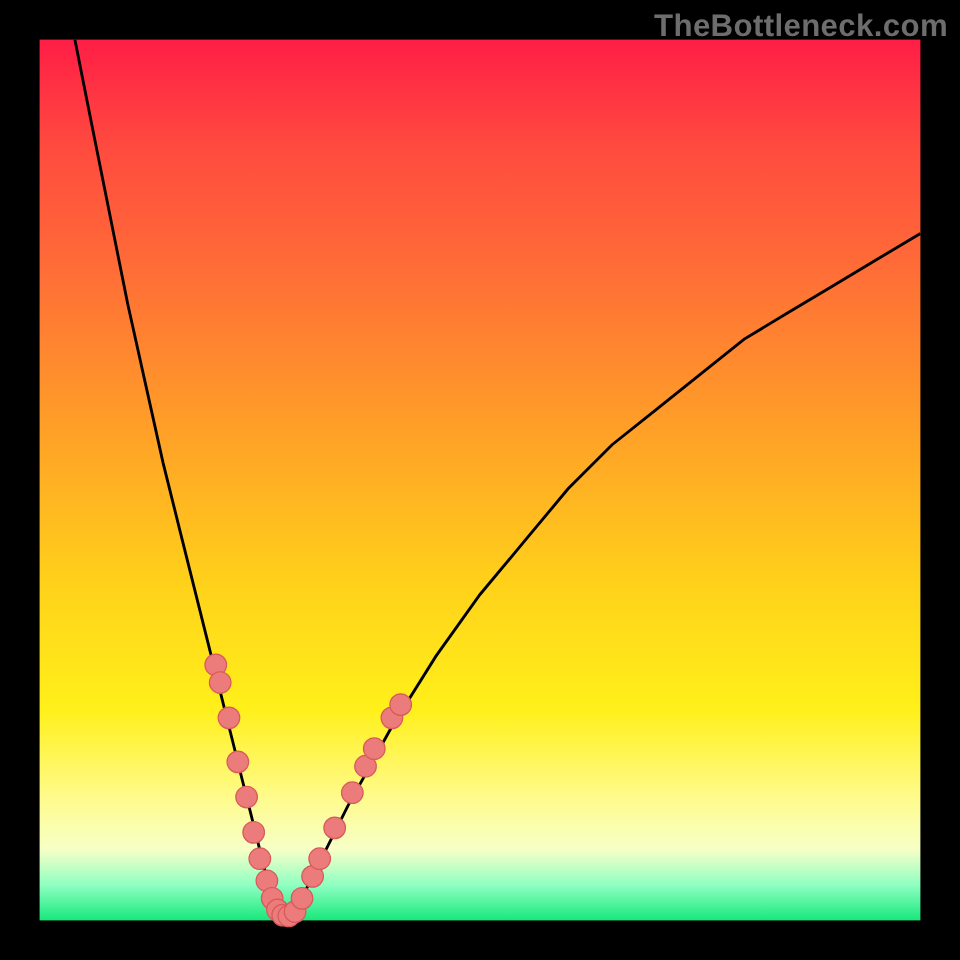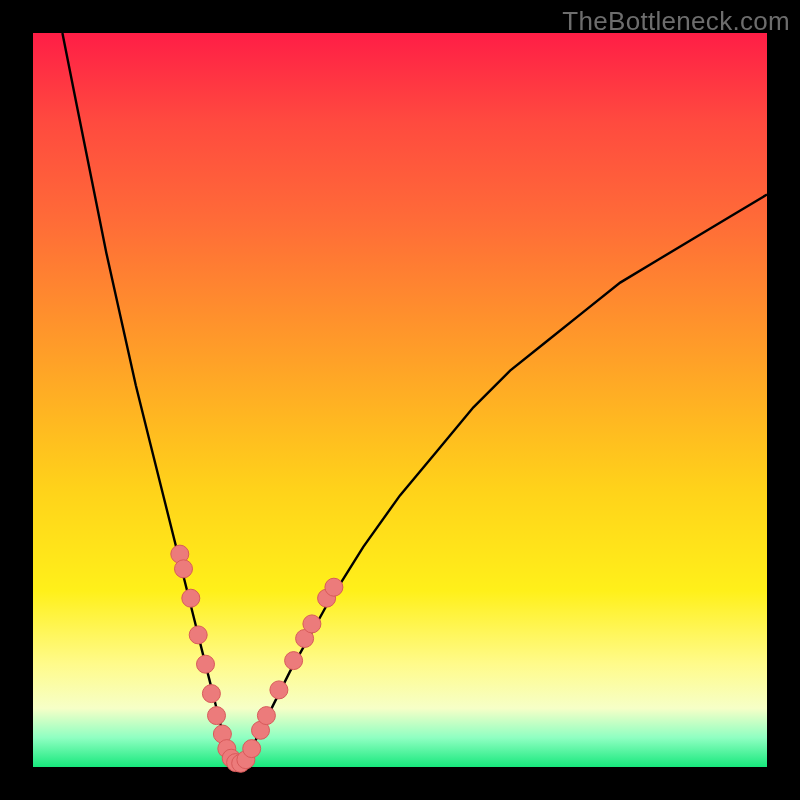--- a/index.html
+++ b/index.html
@@ -39,21 +39,21 @@
       #8fffc2 96%,
       #17e87c 100%
     );
   }
   .watermark {
     position: absolute;
     top: 6px;
     right: 10px;
     color: #6d6d6d;
     font-size: 26px;
-    font-weight: 400;
+    font-weight: 700;
     letter-spacing: 0.3px;
     user-select: none;
   }
   svg.curve {
     position: absolute;
     left: 0;
     top: 0;
     width: 734px;
     height: 734px;
     overflow: visible;

